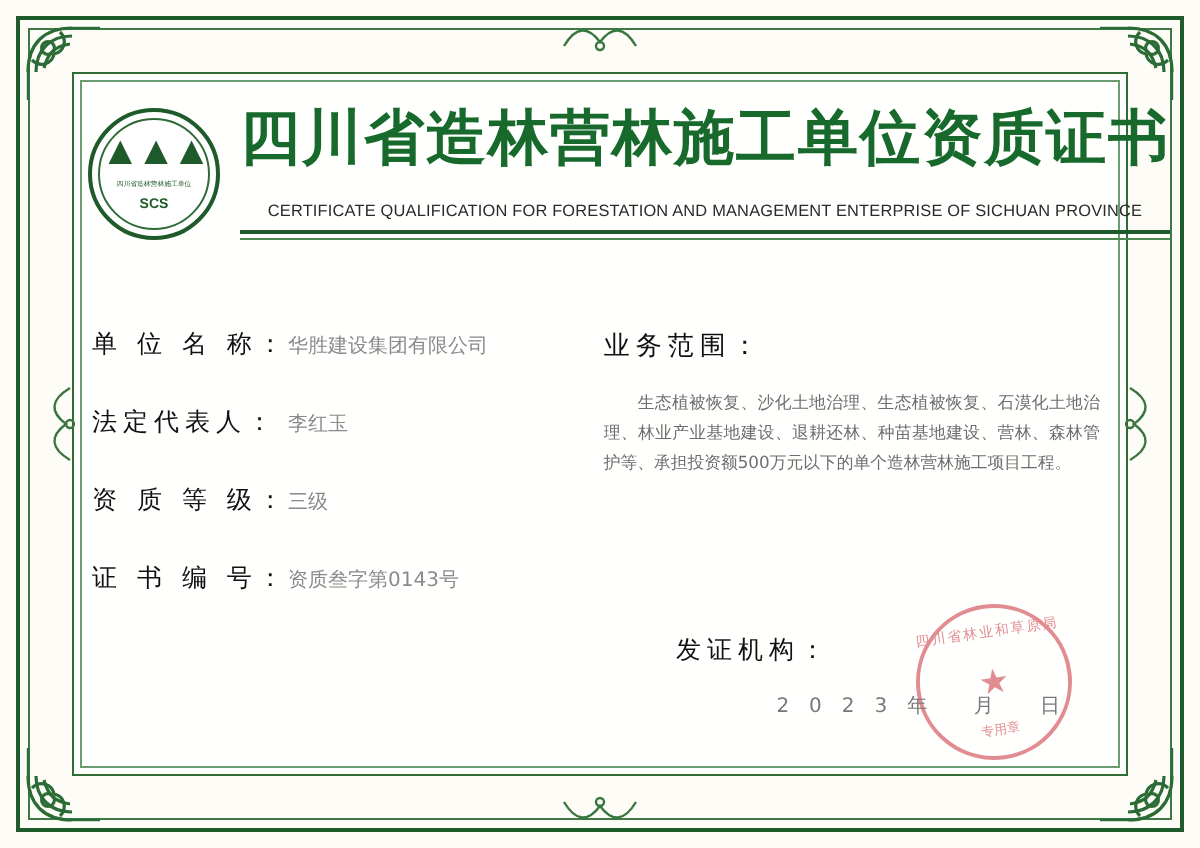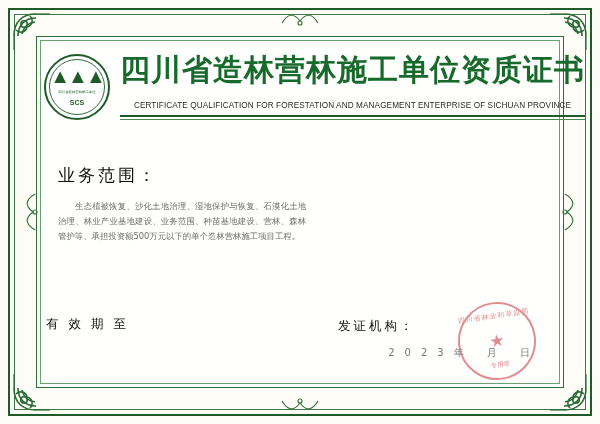--- a/index.html
+++ b/index.html
@@ -196,21 +196,21 @@
     font-size: 10px;
     color: #3b3b3b;
     padding-left: 6px;
     white-space: nowrap;
   }
   .field-value.grey {
     color: #8a8a8a;
   }
   .scope-label {
     font-family: "DejaVu Sans", "Liberation Sans", sans-serif;
-    font-size: 17px;
+    font-size: 13px;
     color: #111;
     letter-spacing: 3px;
     white-space: nowrap;
   }
   .scope-text {
     font-family: "DejaVu Sans", "Liberation Sans", sans-serif;
     font-size: 8.4px;
     color: #6d6d6d;
     line-height: 15px;
     text-align: justify;
@@ -390,30 +390,52 @@
     </div>
     <div class="titles">
       <div class="title-cn">四川省造林营林施工单位资质证书</div>
       <div class="title-en">CERTIFICATE QUALIFICATION FOR FORESTATION AND MANAGEMENT ENTERPRISE OF SICHUAN PROVINCE</div>
       <div class="title-rule"></div>
       <div class="title-rule2"></div>
     </div>
   </div>
 
   <div class="body-wrap">
+    <div class="col-left">
+
+      <div class="field-row">
+        <div class="field-label">单 位 名 称：</div>
+        <div class="field-value grey">华胜建设集团有限公司</div>
+      </div>
+
+      <div class="field-row">
+        <div class="field-label">法定代表人：</div>
+        <div class="field-value grey">李红玉</div>
+      </div>
+
+      <div class="field-row">
+        <div class="field-label">资 质 等 级：</div>
+        <div class="field-value grey">三级</div>
+      </div>
+
+      <div class="field-row">
+        <div class="field-label">证 书 编 号：</div>
+        <div class="field-value grey">资质叁字第0143号</div>
+      </div>
+
+    </div>
 
     <div class="col-right">
       <div class="scope-label">业务范围：</div>
-      <div class="scope-text">生态植被恢复、沙化土地治理、湿地保护与恢复、石漠化土地治理、林业产业基地建设、业务范围、种苗基地建设、营林、森林管护等、承担投资额500万元以下的单个造林营林施工项目工程。</div>
+      <div class="scope-text">生态植被恢复、沙化土地治理、生态植被恢复、石漠化土地治理、林业产业基地建设、退耕还林、种苗基地建设、营林、森林管护等、承担投资额500万元以下的单个造林营林施工项目工程。</div>
     </div>
   </div>
 
   <div class="footer">
     <div class="valid-row">
-      <div class="field-label">有 效 期 至</div>
     </div>
 
     <div class="issuer-block">
       <div class="issuer-label">发证机构：</div>
       <div class="seal">
         <div class="seal-text">四川省林业和草原局</div>
         <div class="star">★</div>
         <div class="seal-sub">专用章</div>
       </div>
       <div class="date-line">

